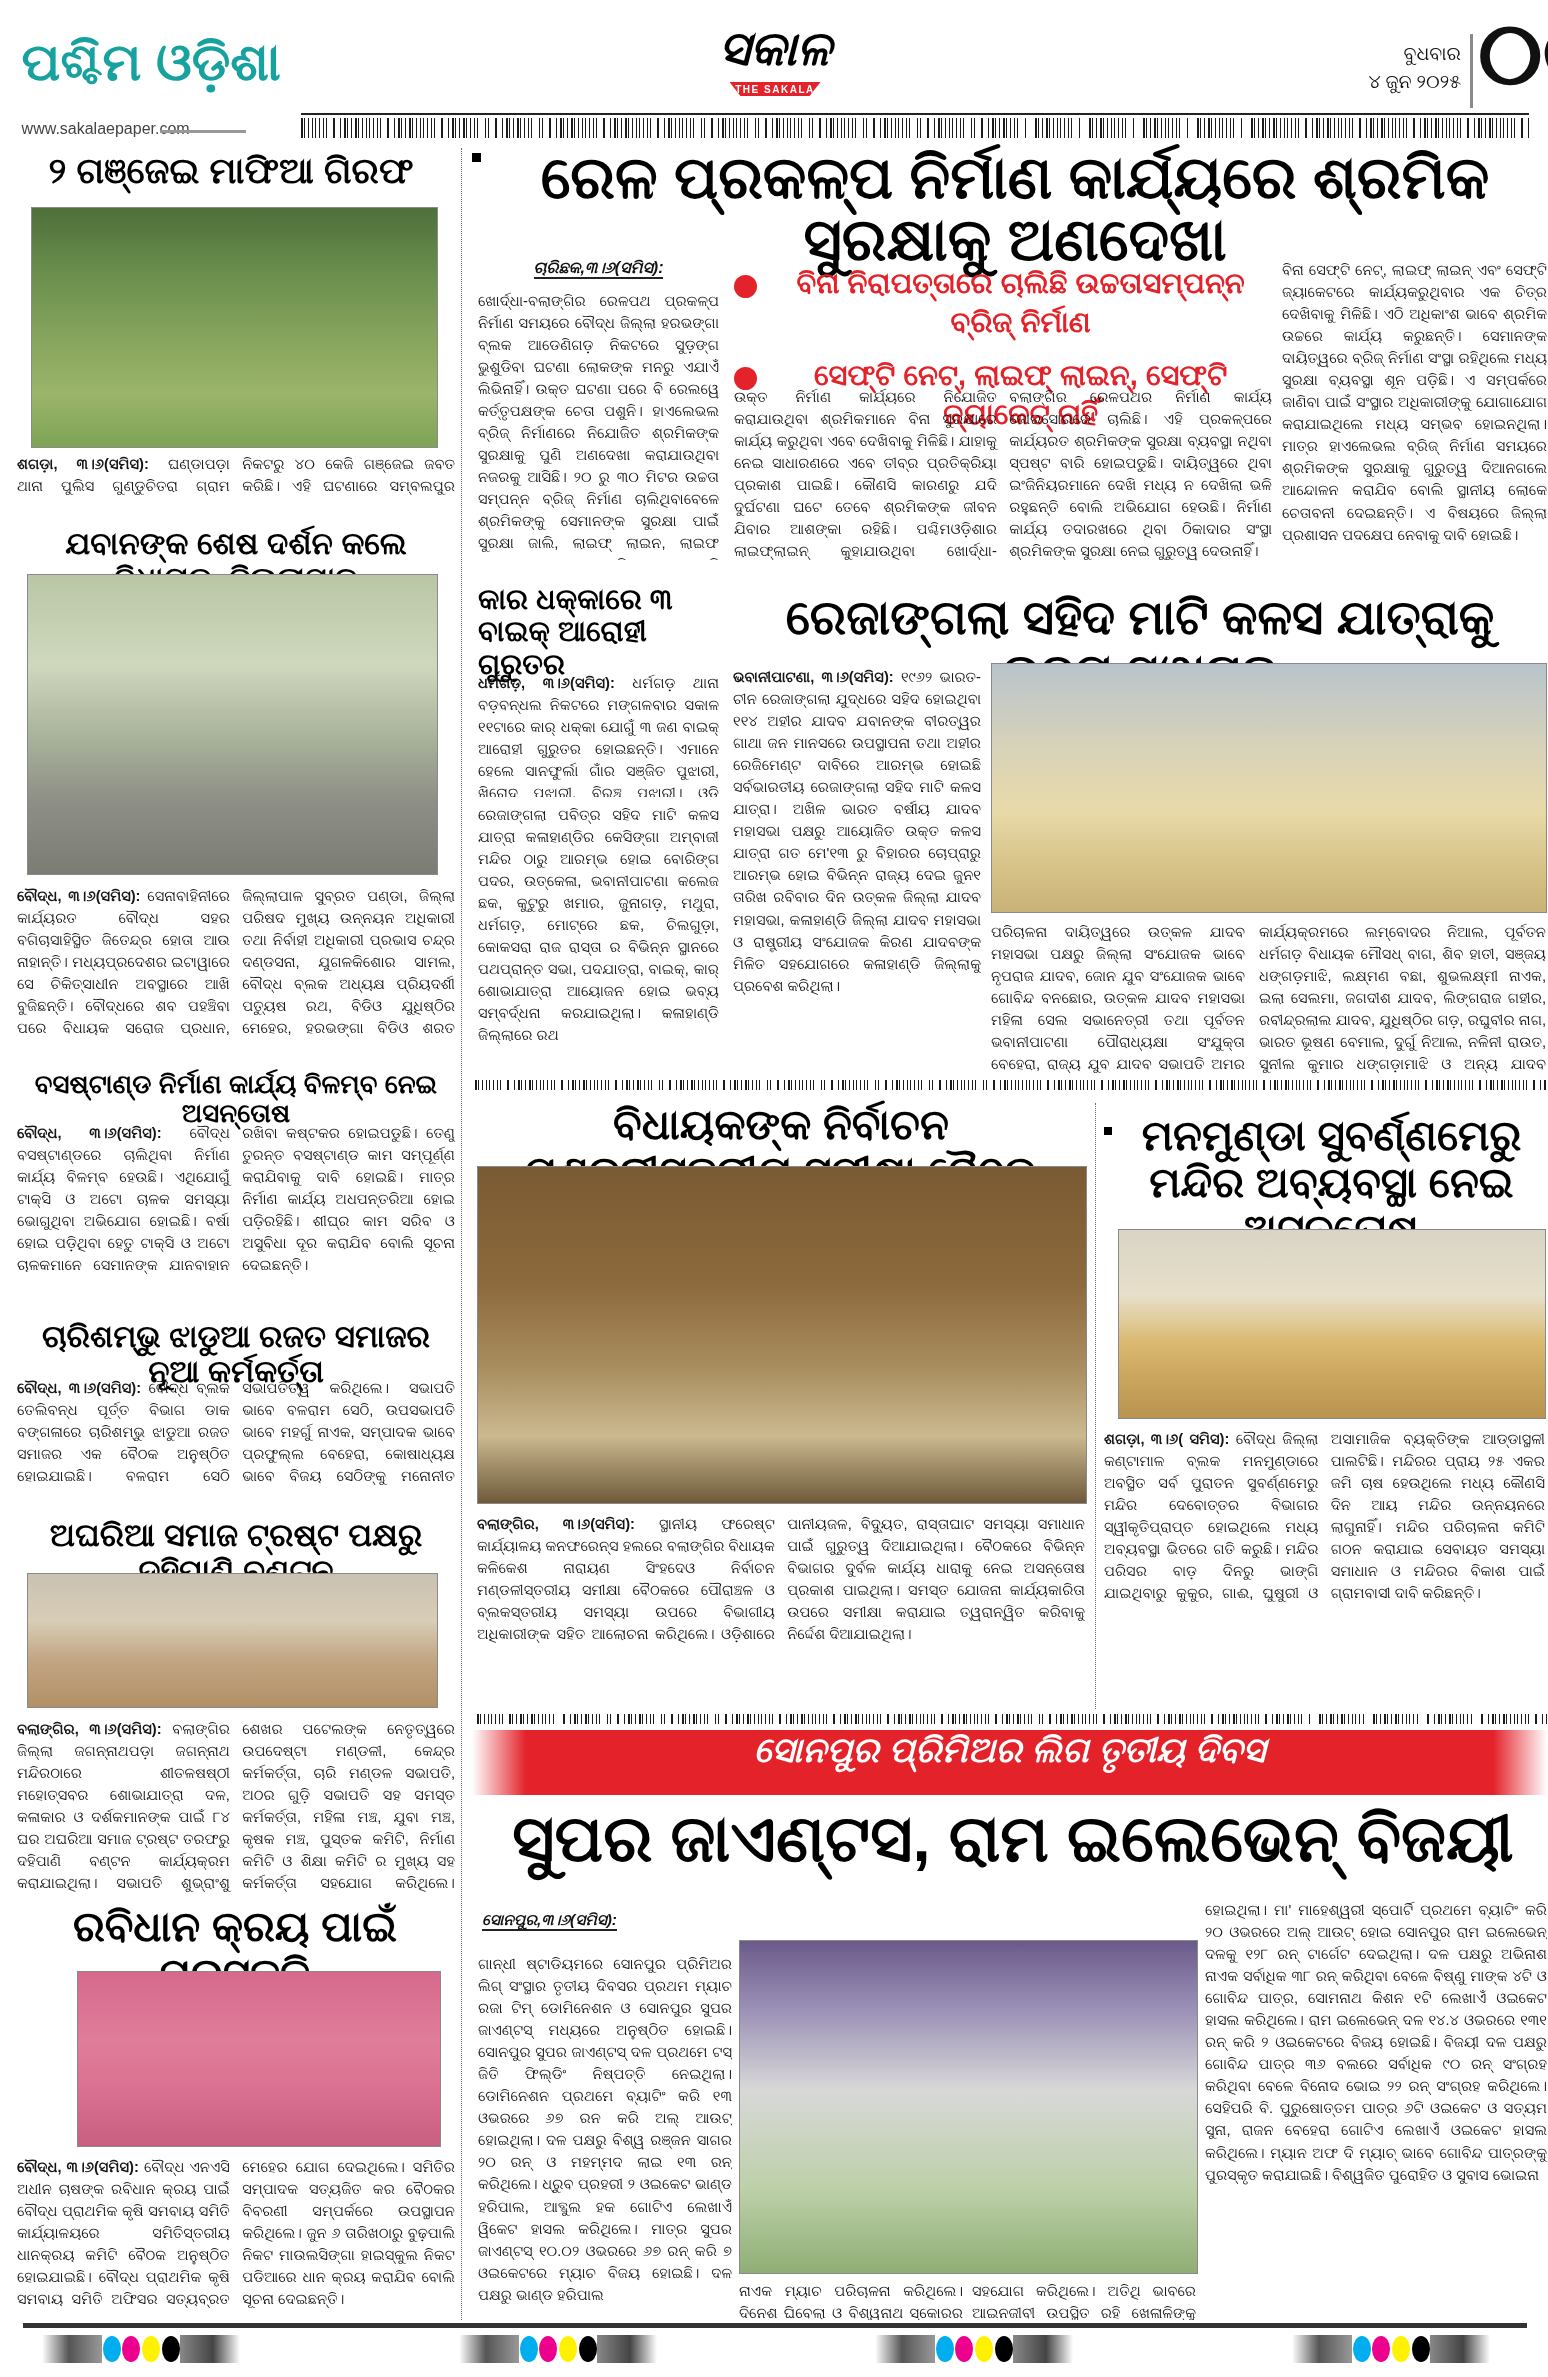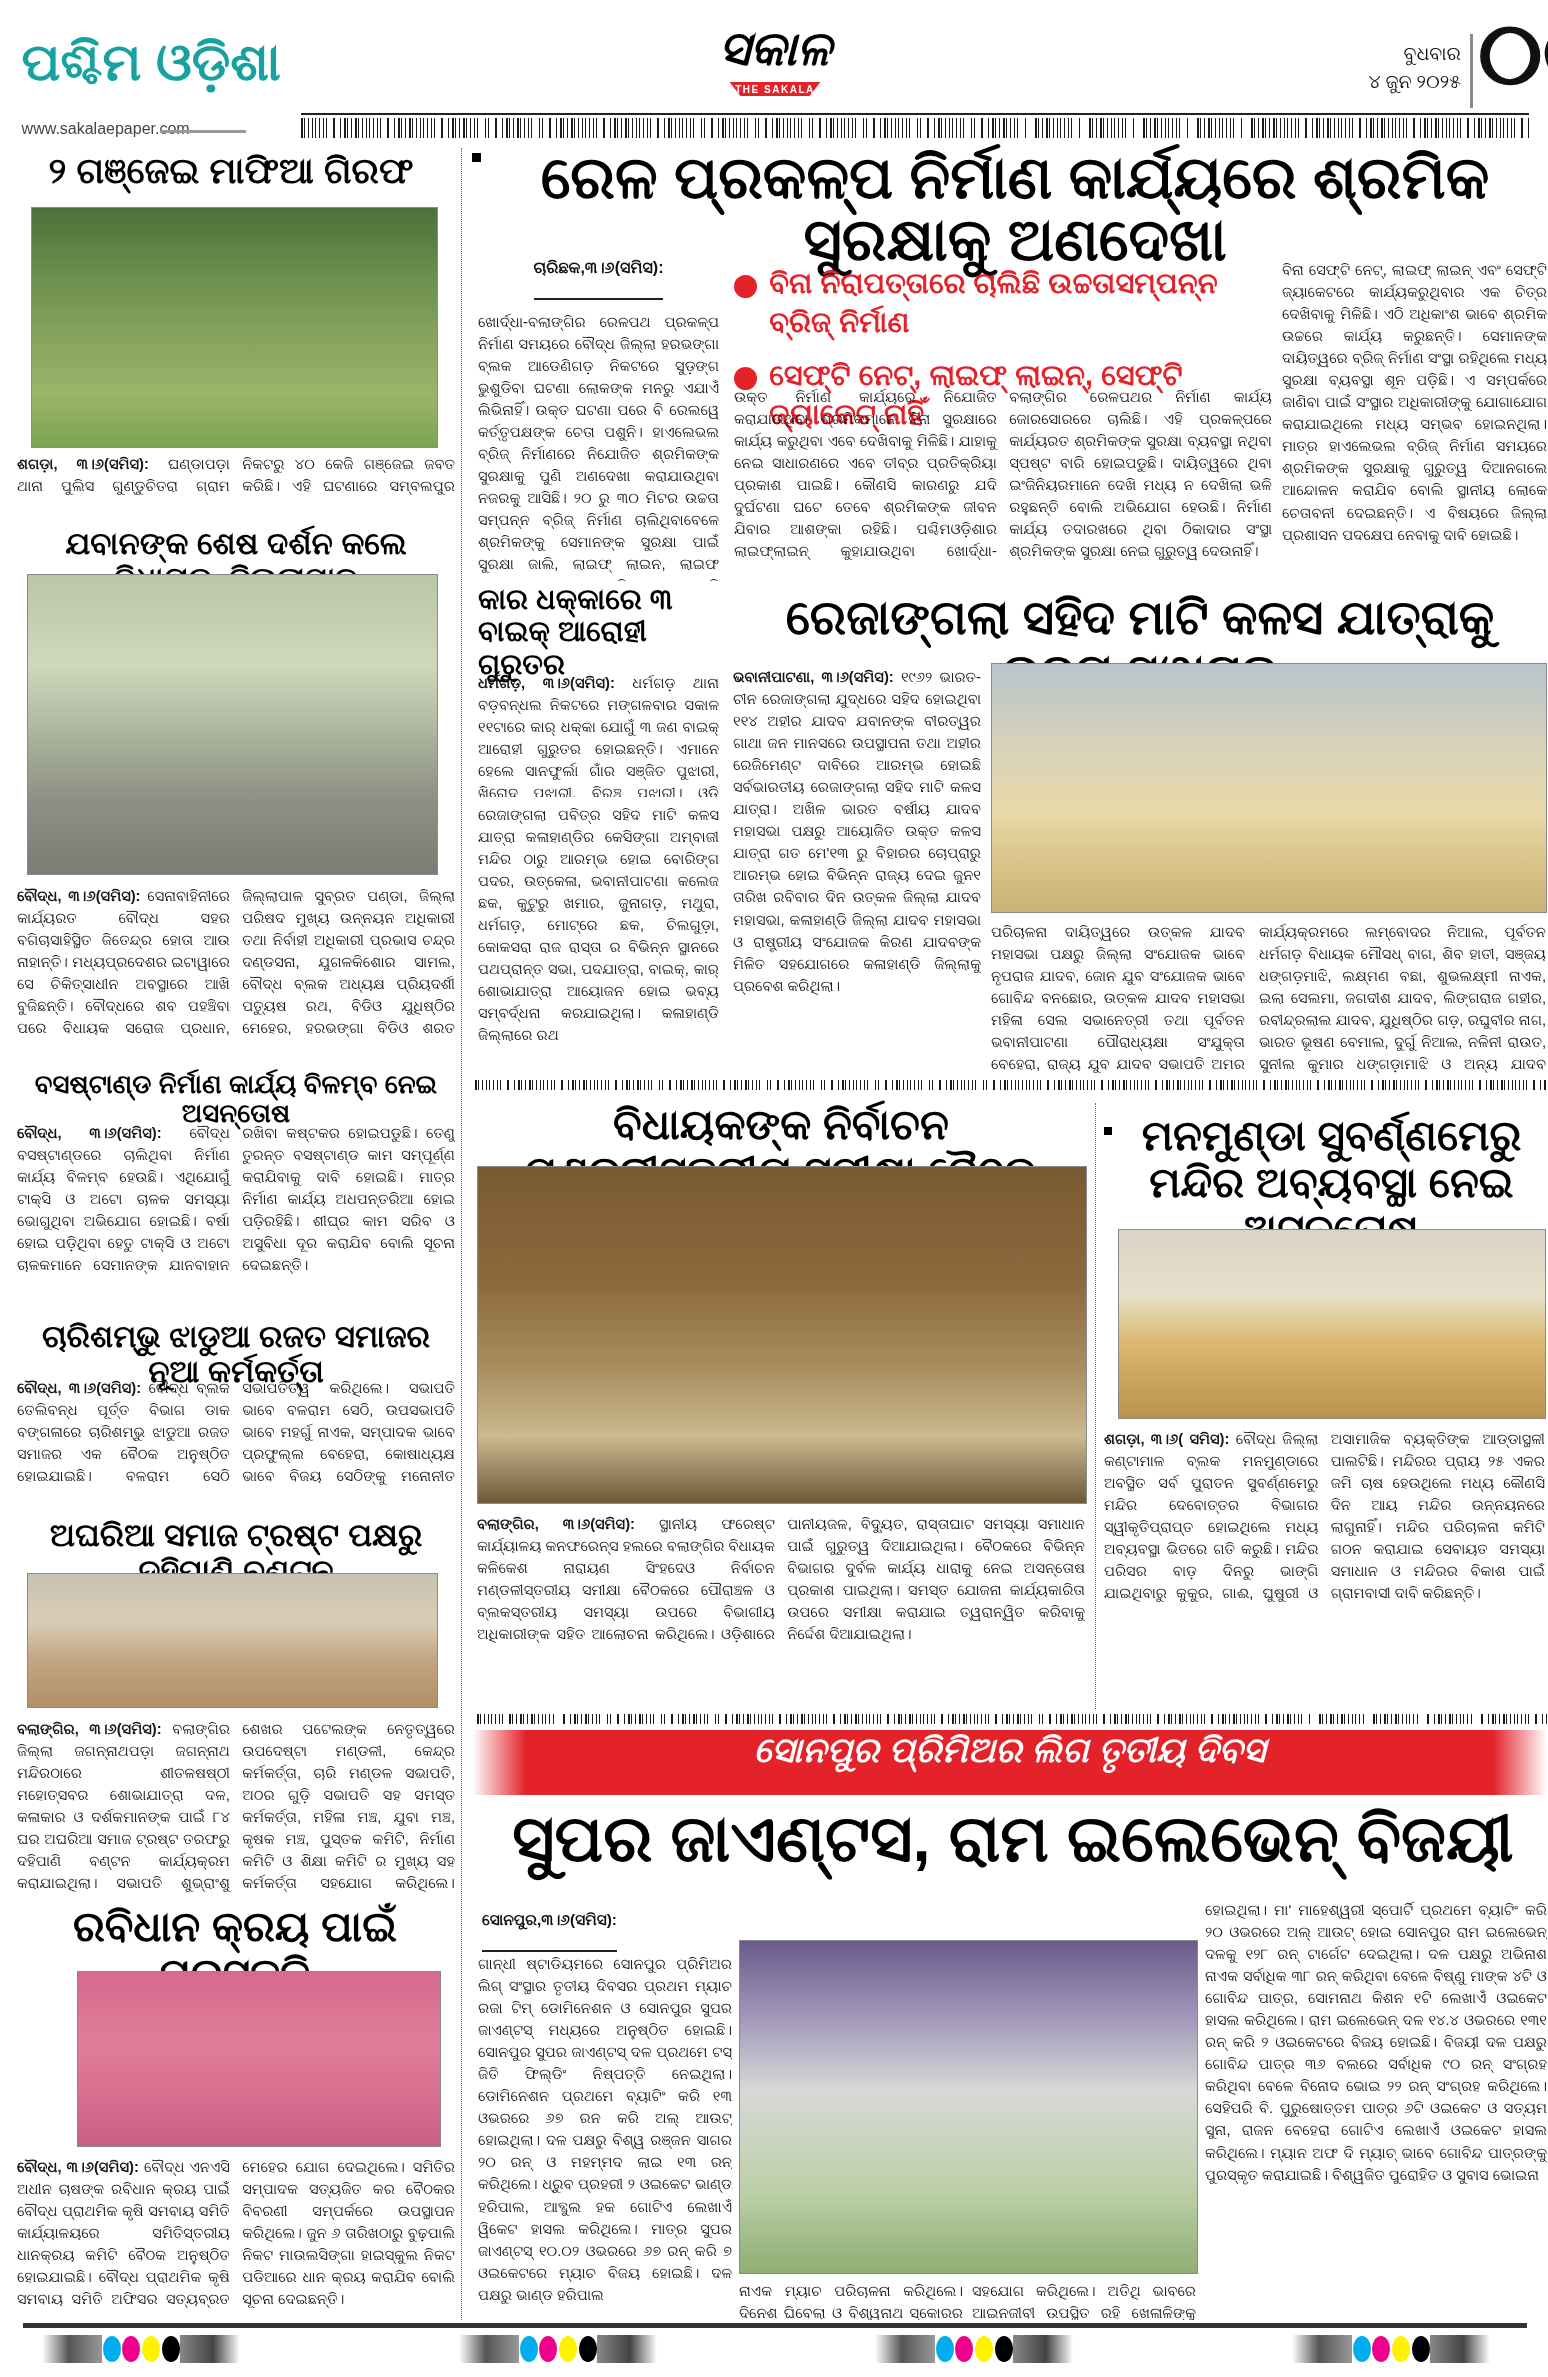--- a/index.html
+++ b/index.html
@@ -14,30 +14,30 @@
   .barcode{background:repeating-linear-gradient(90deg,#1c1c1c 0 1.5px,#fff 1.5px 3.1px,#1c1c1c 3.1px 3.9px,#fff 3.9px 7px,#1c1c1c 7px 7.7px,#fff 7.7px 10.8px);}
   .photo{border:0.8px solid #8a8a8a;}
   .ph-ganja{background:linear-gradient(180deg,#4e6f3a 0%,#6b8f4e 28%,#87a55d 55%,#9bb56a 78%,#7da355 100%);}
   .ph-yabana{background:linear-gradient(180deg,#b9c6a6 0%,#cfd8bd 30%,#a8b29a 55%,#8e8f86 75%,#7b7c74 100%);}
   .ph-rez{background:linear-gradient(180deg,#b8c4cc 0%,#d9d3b8 35%,#e8d9a8 60%,#d8c489 80%,#c9b277 100%);}
   .ph-vid{background:linear-gradient(180deg,#7a5a33 0%,#8d6a3d 35%,#a98e60 60%,#cbb98f 80%,#6e5a3a 100%);}
   .ph-man{background:linear-gradient(180deg,#d9d4c5 0%,#e7dfc9 35%,#dab96f 60%,#c9a45c 80%,#b99450 100%);}
   .ph-agh{background:linear-gradient(180deg,#c9c2b2 0%,#d8cdb6 35%,#c2a582 65%,#b29067 100%);}
   .ph-rabi{background:linear-gradient(180deg,#d66a8c 0%,#e07d9b 40%,#d96f90 70%,#c85f81 100%);}
   .ph-sport{background:linear-gradient(180deg,#6a5a8a 0%,#9a8fb5 20%,#d8d8d8 45%,#bcd0a8 75%,#8fae74 100%);}
-  .red-bullet-row{display:flex;align-items:flex-start;margin-bottom:14px;}
+  .red-bullet-row{display:flex;align-items:flex-start;margin-bottom:14px;text-align:center;}
   .red-dot{width:23px;height:23px;border-radius:50%;background:#e4222a;flex:0 0 23px;margin-top:10.8px;margin-right:12.3px;}
   .red-bullet-txt{color:#e4222a;font-weight:bold;font-size:29px;line-height:1.35;}
   .sq{background:#000;}
   .cmyk{display:flex;align-items:center;}
   .cmyk .grad-l{width:60px;height:28px;background:linear-gradient(90deg,#fff 0%,#555 45%,#999 100%);}
   .cmyk .grad-r{width:60px;height:28px;background:linear-gradient(90deg,#888 0%,#444 55%,#fff 100%);}
   .cmyk i{display:block;width:18px;height:26px;border-radius:50%;margin:0 0.8px;}
   .c-c{background:#00aeef;} .c-m{background:#ec008c;} .c-y{background:#fff200;} .c-k{background:#000;}
-  .underline-mid{display:inline-block;border-bottom:2.3px solid #222;padding-bottom:21px;}
+  .underline-mid{display:inline-block;border-bottom:2.3px solid #222;padding-bottom:0;font-style:italic;}
 </style>
 </head>
 <body>
 
 <div id="page">
 
   <div class="abs" style="left:21.6px;top:32px;width:278px;font-size:52px;font-weight:bold;color:#17a2a0;">ପଶ୍ଚିମ ଓଡ଼ିଶା</div>
 
   <div class="abs" style="left:694px;top:25px;width:162px;text-align:center;">
     <div style="font-size:48px;font-weight:bold;font-style:italic;color:#000;line-height:1;">ସକାଳ</div>

